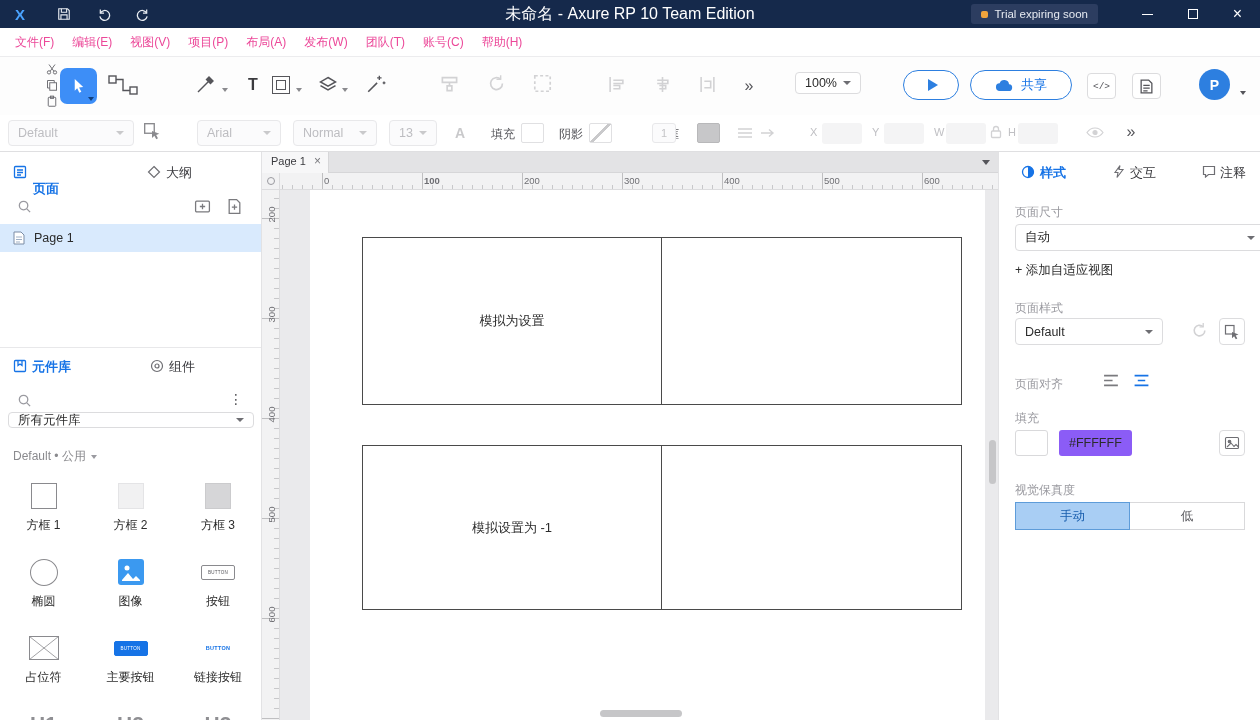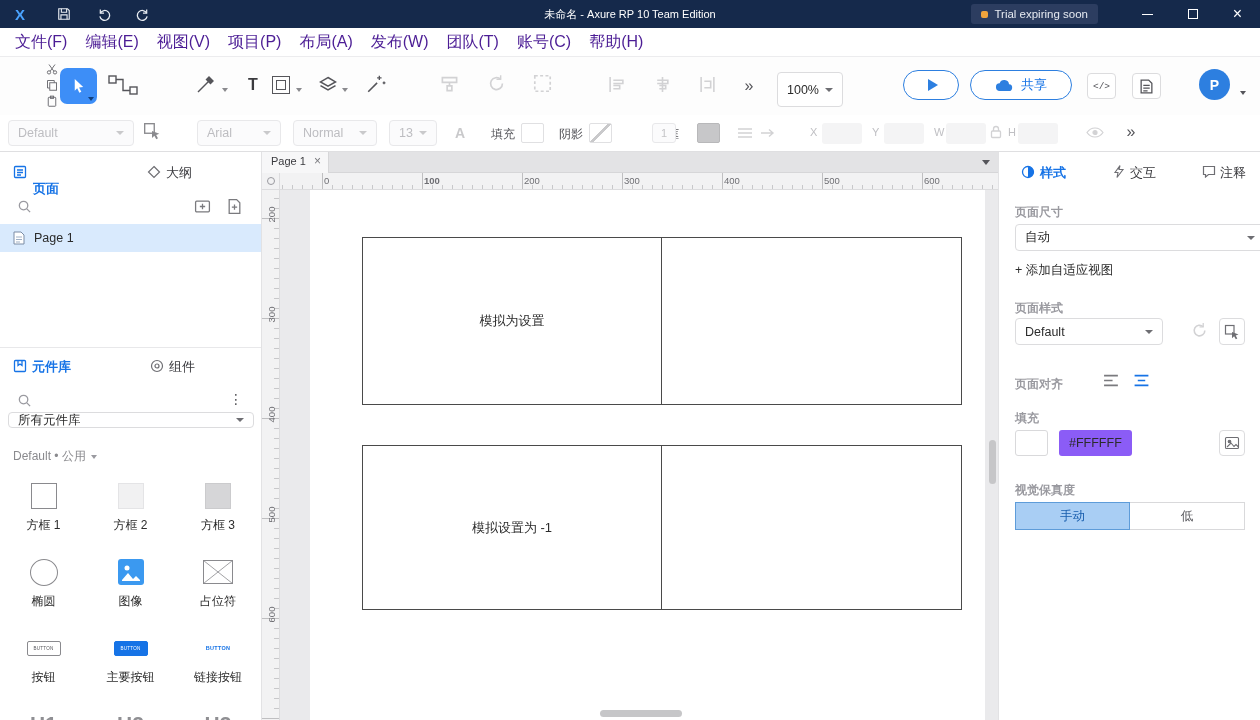--- a/index.html
+++ b/index.html
@@ -6,32 +6,32 @@
   html,body { width:1260px; height:720px; overflow:hidden; }
   body { font-family:"Liberation Sans","DejaVu Sans",sans-serif; font-size:12px; background:#fff; color:#2B2B2B; }
   #app { position:relative; width:1260px; height:720px; overflow:hidden; }
   .abs { position:absolute; }
   svg { display:block; }
 
   
   #titlebar { position:absolute; left:0; top:0; width:1260px; height:28px; background:#15294B; display:flex; align-items:center; }
   .tb-ico { position:absolute; top:0; height:28px; width:24px; display:flex; align-items:center; justify-content:center; color:#E8ECF2; }
   #tb-logo { left:8px; color:#4AA3FF; font-weight:bold; font-size:15px; }
-  #tb-title { position:absolute; left:50%; top:0; height:28px; transform:translateX(-50%); display:flex; align-items:center; color:#FFFFFF; font-size:11px; white-space:nowrap; }
+  #tb-title { position:absolute; left:50%; top:0; height:28px; transform:translateX(-50%); display:flex; align-items:center; color:#FFFFFF; font-size:16px; white-space:nowrap; }
   #trial-badge { position:absolute; right:162px; top:4px; height:20px; background:#2C3D60; border-radius:3px; display:flex; align-items:center; gap:6px; padding:0 10px; color:#E6EAF1; font-size:11.5px; }
   #trial-dot { width:7px; height:7px; border-radius:2px; background:#F0A43C; }
   .winbtn { position:absolute; top:0; width:45px; height:28px; display:flex; align-items:center; justify-content:center; color:#FFFFFF; }
   #btn-min { right:90px; } #btn-max { right:45px; } #btn-close { right:0; }
   #btn-min .bar { width:11px; height:1px; background:#fff; }
   #btn-max .box { width:10px; height:10px; border:1px solid #fff; }
   #btn-close::before { content:"×"; font-size:16px; line-height:1; }
 
   
   #menubar { position:absolute; left:0; top:28px; width:1260px; height:29px; background:#fff; border-bottom:1px solid #ECECEE; display:flex; align-items:center; padding-left:6px; }
-  .menu-item { padding:0 9px; font-size:16px; color:#4c1d95; height:29px; display:flex; align-items:center; }
+  .menu-item { padding:0 9px; font-size:12px; color:#ec4899; height:29px; display:flex; align-items:center; }
 
   
   #toolbar { position:absolute; left:0; top:57px; width:1260px; height:58px; background:#FDFDFD; }
   .clip { position:absolute; left:45px; width:14px; height:14px; display:flex; align-items:center; justify-content:center; color:#6E6E73; font-size:11px; }
   #sel-tool { position:absolute; left:60px; top:11px; width:37px; height:36px; background:#3D8EF7; border-radius:7px; display:flex; align-items:center; justify-content:center; }
   #sel-tool::after { content:""; position:absolute; right:3px; bottom:3px; border-left:3.5px solid transparent; border-right:3.5px solid transparent; border-top:4px solid #10407E; }
   .tool { position:absolute; display:flex; align-items:center; justify-content:center; color:#55555A; }
   .tool.dis { color:#D2D2D4; }
   .tcaret { position:absolute; border-left:3.5px solid transparent; border-right:3.5px solid transparent; border-top:4px solid #8A8A8E; }
   #tool-T::before { content:"T"; font-size:16px; font-weight:bold; color:#3A3A3E; }
@@ -110,21 +110,21 @@
   #viewport { position:absolute; left:18px; top:38px; width:718px; height:530px; background:#EAEAEC; overflow:hidden; }
   #page-white { position:absolute; left:30px; top:0; right:13px; bottom:0; background:#fff; }
   .shape { position:absolute; left:82px; width:600px; background:#fff; border:1px solid #4A4A4A; display:flex; }
   .shape .cellL { width:299px; border-right:1px solid #4A4A4A; display:flex; align-items:center; justify-content:center; font-size:13px; color:#2B2B2B; }
   .shape .cellR { flex:1; }
   #hthumb { position:absolute; left:320px; bottom:3px; width:82px; height:7px; background:#C6C6C8; border-radius:4px; }
   #vthumb { position:absolute; right:2px; top:250px; width:7px; height:44px; background:#C6C6C8; border-radius:4px; }
 
   
   #right-panel { position:absolute; left:998px; top:152px; width:262px; height:568px; background:#fff; border-left:1px solid #E2E2E4; }
-  .rlbl { position:absolute; left:16px; font-size:12px; color:#9A9AA0;font-weight:bold; }
+  .rlbl { position:absolute; left:16px; font-size:12px; color:#9A9AA0; }
   #adaptive-link { position:absolute; left:16px; top:110px; font-size:12.5px; color:#2B2B2B; }
   .ibtn { position:absolute; display:flex; align-items:center; justify-content:center; }
   .bbtn { position:absolute; width:26px; height:27px; border:1px solid #DCDCDE; border-radius:4px; background:#fff; display:flex; align-items:center; justify-content:center; color:#6E6E73; }
   #fill-swatch { position:absolute; left:16px; top:278px; width:33px; height:26px; border:1px solid #D9D9DB; border-radius:3px; background:#fff; }
   #fill-hex { position:absolute; left:60px; top:278px; height:26px; padding:0 10px; background:#8b5cf6; border-radius:3px; display:flex; align-items:center; font-size:12.5px; color:#2B2B2B; }
   #seg { position:absolute; left:16px; top:350px; width:230px; height:28px; display:flex; }
   .seg-opt { width:115px; height:28px; display:flex; align-items:center; justify-content:center; font-size:12.5px; }
   #seg-manual { background:#A9CEF4; border:1px solid #5E9CD9; color:#1A5FAE; }
   #seg-low { background:#fff; border:1px solid #D9D9DB; border-left:none; color:#55555A; }
 </style>
@@ -265,21 +265,21 @@
         </svg>
     </div>
     <div class="tool dis" style="left:699px; top:19px;">
       <svg width="17" height="17" viewBox="0 0 16 16" fill="none" stroke="currentColor" stroke-width="1.5">
           <path d="M2 1v14M14 1v14M5 5h6v6H5"></path>
         </svg>
     </div>
 
     <div class="tool more" style="left:740px; top:19px; width:18px; height:20px;"></div>
 
-    <div class="sel" style="left:777px; top:15px; width:66px; height:35px;">
+    <div class="sel" style="left:795px; top:15px; width:66px; height:22px;">
       <span>100%</span>
     </div>
 
     <div class="pill" id="play-btn" style="left:903px; width:56px;">
         <span class="tri"></span>
       </div>
     <div class="pill" id="share-btn" style="left:970px; width:102px;">
       <svg width="19" height="13" viewBox="0 0 20 14">
           <path d="M5.2 13a4.2 4.2 0 0 1-.4-8.4A5.2 5.2 0 0 1 14.9 5.7 3.6 3.6 0 0 1 14.3 13z" fill="#2D7FE0"></path>
         </svg>
@@ -470,32 +470,32 @@
           <svg width="26" height="26" viewBox="0 0 26 26">
               <rect width="26" height="26" rx="3" fill="#3B99F0"></rect>
               <circle cx="9" cy="9" r="2.5" fill="#fff"></circle>
               <path d="M4 21l6-7 5 6 3-3 4 4v1H4z" fill="#fff"></path>
             </svg>
         </div>
         <div class="wlabel">图像</div>
       </div>
       <div class="wcell">
         <div class="wprev">
+            <div class="p-btn">BUTTON</div>
+          </div>
+        <div class="wlabel">按钮</div>
+      </div>
+      <div class="wcell">
+        <div class="wprev">
           <svg width="30" height="24" viewBox="0 0 30 24">
               <rect x="0.5" y="0.5" width="29" height="23" fill="#fff" stroke="#8A8A8E"></rect>
               <path d="M.5.5l29 23M29.5.5l-29 23" stroke="#8A8A8E" stroke-width="0.8"></path>
             </svg>
         </div>
         <div class="wlabel">占位符</div>
-      </div>
-      <div class="wcell">
-        <div class="wprev">
-            <div class="p-btn">BUTTON</div>
-          </div>
-        <div class="wlabel">按钮</div>
       </div>
       <div class="wcell">
         <div class="wprev">
             <div class="p-btn primary">BUTTON</div>
           </div>
         <div class="wlabel">主要按钮</div>
       </div>
       <div class="wcell">
         <div class="wprev">
             <div class="p-link">BUTTON</div>

